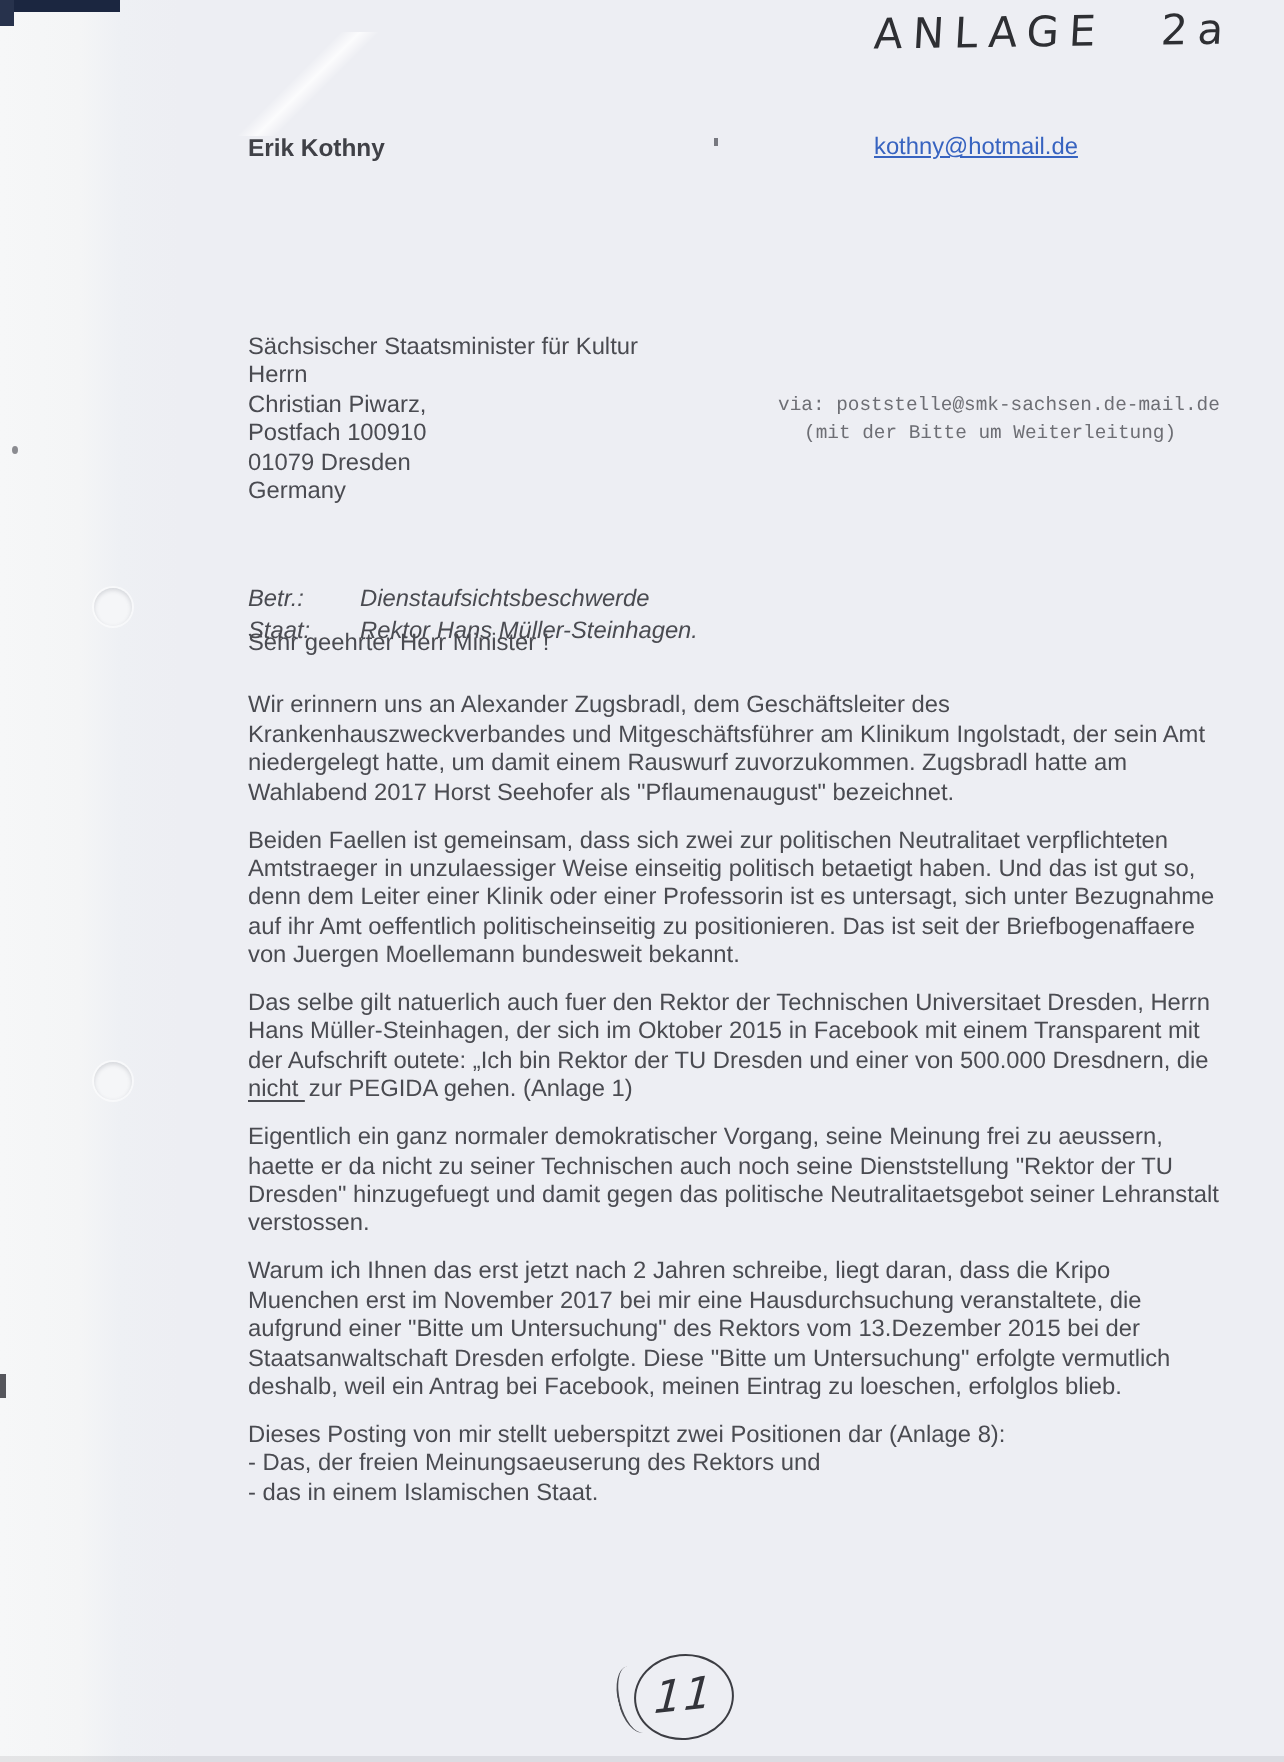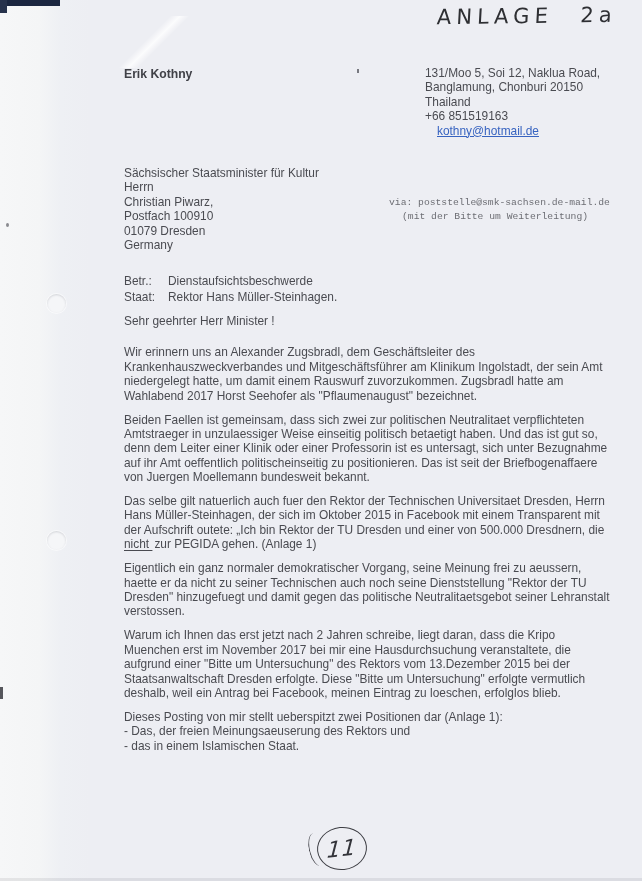--- a/index.html
+++ b/index.html
@@ -36,22 +36,22 @@
   .sender-name { position:absolute; left:88px; top:67px; font-weight:bold; font-size:12.2px; color:#404147; }
 
   .address-block { position:absolute; left:389px; top:66px; }
   .sender-email { color:#3763c0; text-decoration:underline;padding-left:12px; }
 
   .recipient-block { position:absolute; left:88px; top:166px; }
 
   .via-block { position:absolute; left:389px; top:196px; font-size:9.7px; line-height:13.5px; color:#6d6e74;font-family:Liberation Mono, monospace; }
   .via-line2 { margin-left:13px; }
 
-  .subject-block { position:absolute; left:88px; top:274px; display:grid;
-    grid-template-columns:44px auto; column-gap:0; line-height:15.6px; }
+  .subject-block { position:absolute; left:88px; top:292px; display:grid;
+    grid-template-columns:44px auto; column-gap:12px; line-height:15.6px;font-style:italic; }
 
   .letter-body { position:absolute; left:88px; top:314px; }
   .salutation { margin:0 0 17px 0; }
   .para { margin:0 0 9.5px 0; white-space:pre-line; }
   .para:last-child { margin-bottom:0; }
   .u { text-decoration:underline; text-underline-offset:2px; padding-right:2px;text-align:right; }
 
   .page-circle { position:absolute; left:317px; top:827px; width:48px; height:41px;
     border:1.6px solid #3c3d43; border-radius:50%; transform:rotate(-6deg);
     display:flex; align-items:center; justify-content:center; }
@@ -73,24 +73,20 @@
   <div class="speck3"></div>
   <div class="hole top"></div>
   <div class="hole bottom"></div>
   <div class="bottom-shade"></div>
 
   <div class="anlage">ANLAGE 2a</div>
 
   <div class="sender-name txt">Erik Kothny</div>
 
   <div class="address-block txt">
-      <div class="pre">131/Moo 5, Soi 12, Naklua Road,
-Banglamung, Chonburi 20150
-Thailand
-+66 851519163</div>
       <div><span class="sender-email">kothny@hotmail.de</span></div>
     </div>
 
   <div class="recipient-block txt pre">Sächsischer Staatsminister für Kultur
 Herrn
 Christian Piwarz,
 Postfach 100910
 01079 Dresden
 Germany</div>
 
@@ -123,21 +119,21 @@
 <span class="u">nicht </span><span>zur PEGIDA gehen. (Anlage 1)</span></div>
     <div class="para">Eigentlich ein ganz normaler demokratischer Vorgang, seine Meinung frei zu aeussern,
 haette er da nicht zu seiner Technischen auch noch seine Dienststellung "Rektor der TU
 Dresden" hinzugefuegt und damit gegen das politische Neutralitaetsgebot seiner Lehranstalt
 verstossen.</div>
     <div class="para">Warum ich Ihnen das erst jetzt nach 2 Jahren schreibe, liegt daran, dass die Kripo
 Muenchen erst im November 2017 bei mir eine Hausdurchsuchung veranstaltete, die
 aufgrund einer "Bitte um Untersuchung" des Rektors vom 13.Dezember 2015 bei der
 Staatsanwaltschaft Dresden erfolgte. Diese "Bitte um Untersuchung" erfolgte vermutlich
 deshalb, weil ein Antrag bei Facebook, meinen Eintrag zu loeschen, erfolglos blieb.</div>
-    <div class="para">Dieses Posting von mir stellt ueberspitzt zwei Positionen dar (Anlage 1):
+    <div class="para">Dieses Posting von mir stellt ueberspitzt zwei Positionen dar (Anlage 8):
 - Das, der freien Meinungsaeuserung des Rektors und
 - das in einem Islamischen Staat.</div>
   </div>
 
   <div class="page-circle">
       <span class="page-num">11</span>
     </div>
 
 </div>
 

